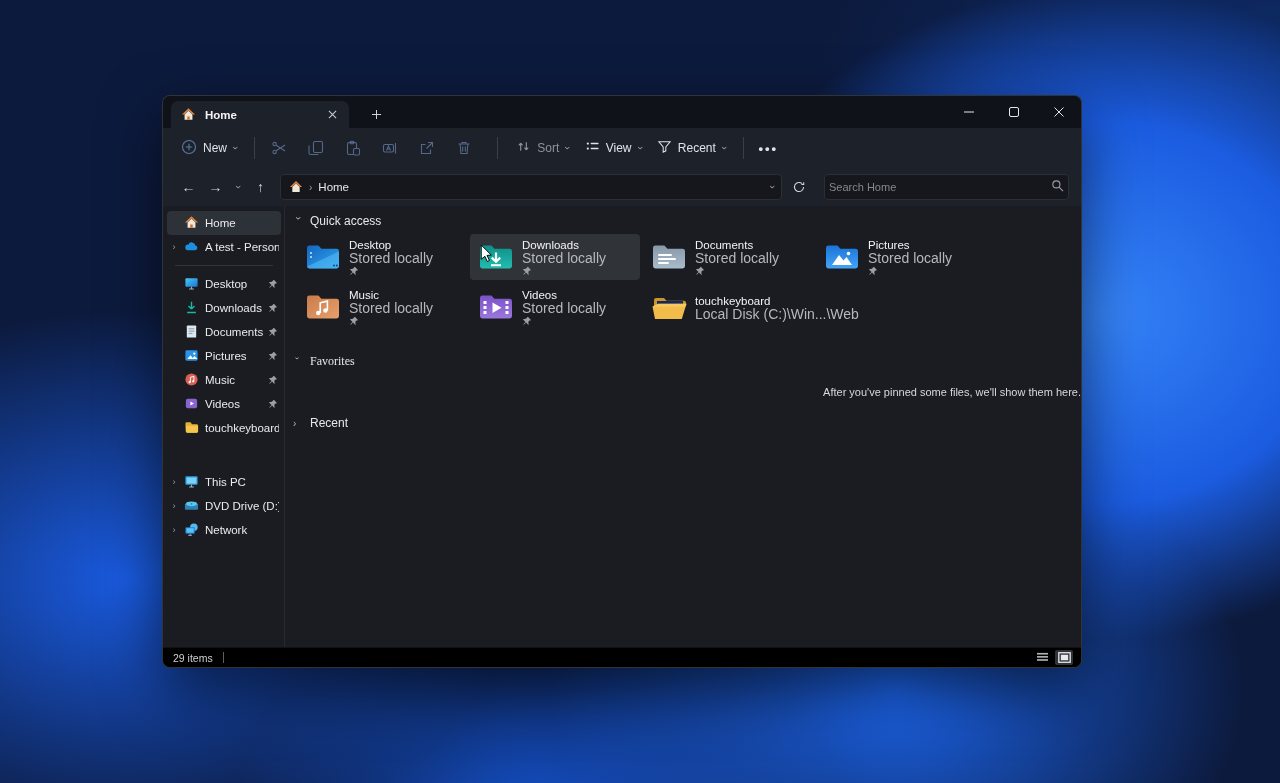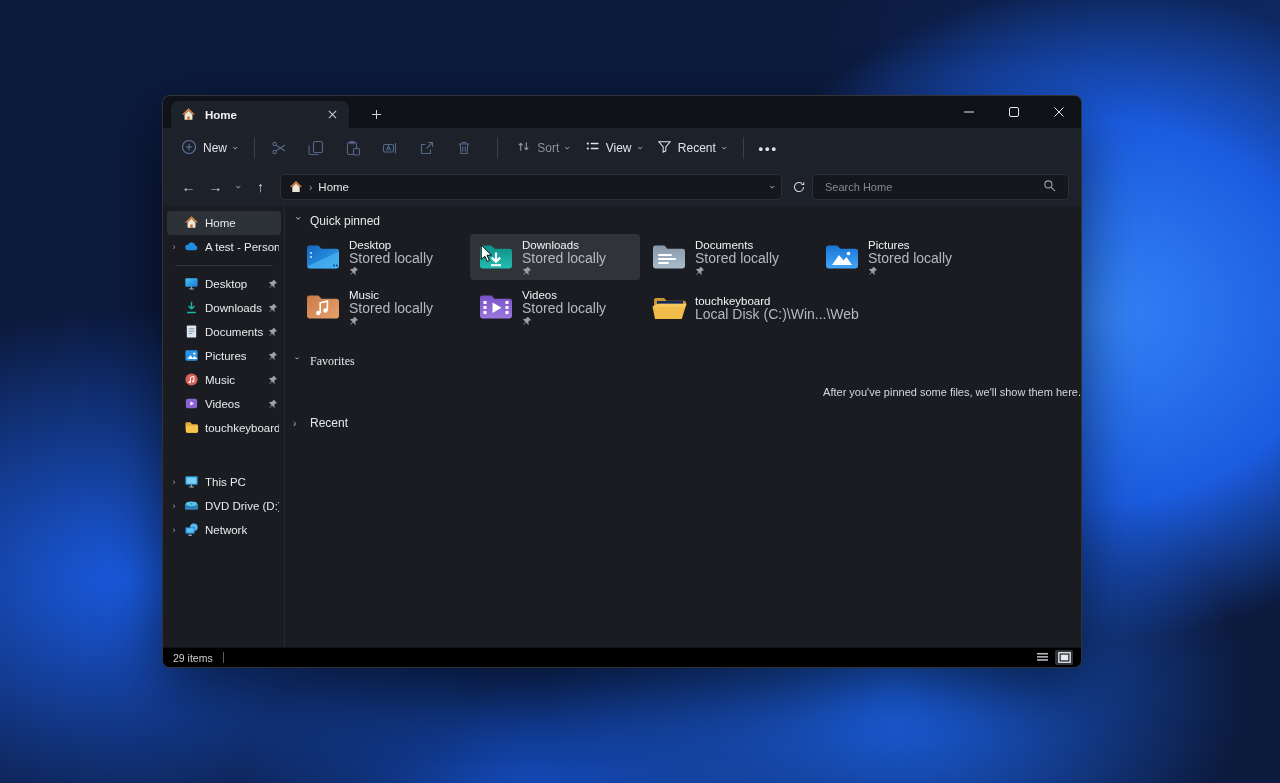--- a/index.html
+++ b/index.html
@@ -42,22 +42,22 @@
   
   .addressrow { height:38px; background:#1d212a; display:flex; align-items:center; padding:0 12px; flex:none; }
   .nav-btn { width:27px; height:27px; display:flex; align-items:center; justify-content:center; color:#d3d6db; font-size:14px; }
   .nav-chev { width:18px; }
   .addr-box { width:502px; height:26px; margin-left:6px; background:#15171c; border:1px solid #2c2f36; border-radius:4px;
               display:flex; align-items:center; padding:0 8px; gap:6px; }
   .addr-crumb { font-size:11.5px; color:#e4e6e9; }
   .addr-sep { color:#9aa0a8; font-size:10px; }
   .addr-box .spacer { flex:1; }
   .refresh-btn { width:26px; height:26px; margin-left:4px; }
-  .search-box { flex:1; height:26px; background:#15171c; border:1px solid #2c2f36; border-radius:4px;
-                display:flex; align-items:center; padding:0 12px; }
+  .search-box { flex:1; height:26px; margin-left:12px; background:#15171c; border:1px solid #2c2f36; border-radius:4px;
+                display:flex; align-items:center; padding:0 4px; }
   .search-box input { flex:1; background:transparent; border:none; outline:none; color:#d8dade; font-size:11px; font-family:"Liberation Sans", sans-serif; }
   .search-box input::placeholder { color:#84888f; }
   
   .wbody { flex:1; display:flex; min-height:0; background:#1a1c21; }
   .sidebar { width:122px; flex:none; padding:5px 3px 0 4px; border-right:1px solid rgba(255,255,255,0.06); overflow:hidden; }
   .side-item { height:24px; display:flex; align-items:center; gap:5px; padding:0 2px 0 2px; border-radius:4px; }
   .side-item.selected { background:#2d3138; }
   .s-chev { width:10px; flex:none; text-align:center; color:#9aa0a8; font-size:9px; }
   .s-icon { width:16px; height:16px; flex:none; display:flex; }
   .s-label { flex:1; font-size:11.5px; color:#e8eaed; white-space:nowrap; overflow:hidden; }
@@ -423,21 +423,21 @@
               </svg>
           </span>
           <span class="s-label">Network</span>
         </div>
       </div>
 
       <div class="main">
 
         <div class="section-header">
           <span class="sec-chev">›</span>
-          <span>Quick pinned</span>
+          <span>Quick access</span>
         </div>
 
         <div class="tiles">
 
           <div class="tile">
             <span class="t-icon">
               <svg viewBox="0 0 36 30" width="36" height="30">
                   <defs>
                     <linearGradient id="fdesk" x1="0" y1="0" x2="1" y2="1">
                       <stop offset="0" stop-color="#1565c0"></stop>

